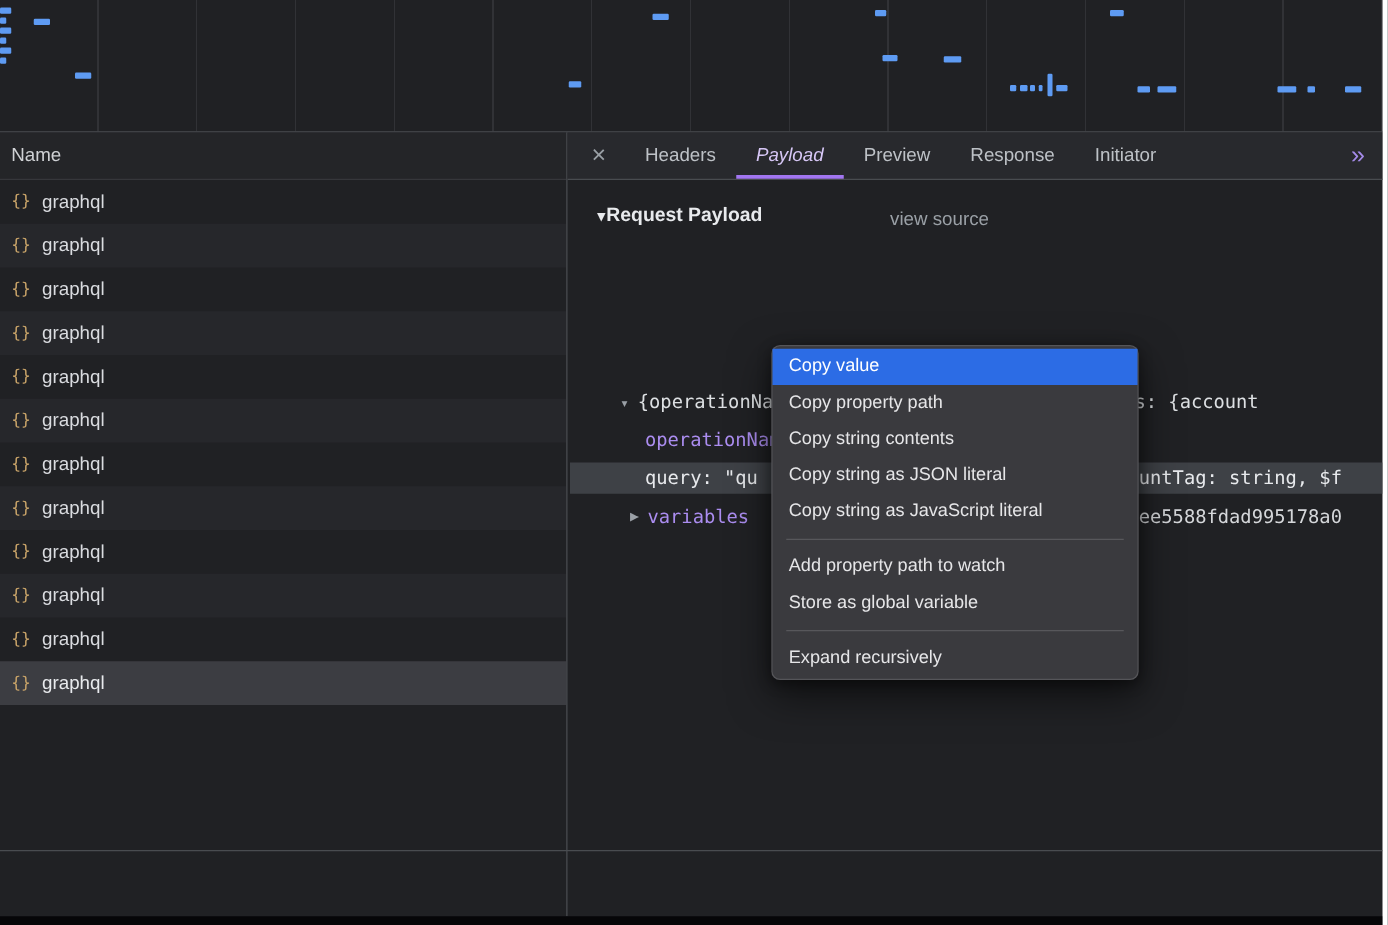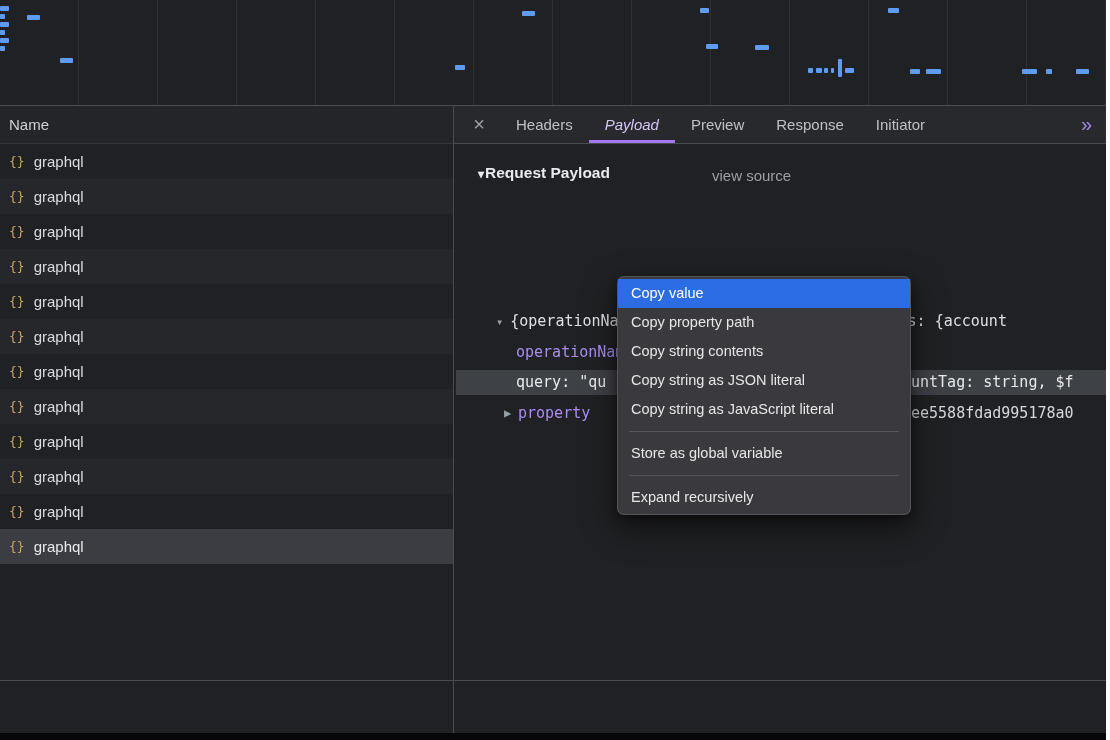--- a/index.html
+++ b/index.html
@@ -181,32 +181,33 @@
       <span class="key">operationName</span><span class="plain">: </span><span class="str">"ipFlowTimeseries"</span>
     </div>
 
     <div class="mono sel-row">
       <span class="q-left">query: "qu</span>
       <span class="q-right">untTag: string, $f</span>
     </div>
 
     <div class="mono line4">
       <span class="tri-sm">▶</span>
-      <span class="key">property</span>
+      <span class="key">variables</span>
       <span class="v-right">ee5588fdad995178a0</span>
     </div>
   </div>
 
   <div class="footer"></div>
   <div class="bottom-strip"></div>
 
   <div class="context-menu">
       <div class="menu-item highlighted">Copy value</div>
       <div class="menu-item">Copy property path</div>
       <div class="menu-item">Copy string contents</div>
       <div class="menu-item">Copy string as JSON literal</div>
       <div class="menu-item">Copy string as JavaScript literal</div>
       <div class="menu-separator"></div>
+      <div class="menu-item">Add property path to watch</div>
       <div class="menu-item">Store as global variable</div>
       <div class="menu-separator"></div>
       <div class="menu-item">Expand recursively</div>
     </div>
 </div>
 
 </body></html>

